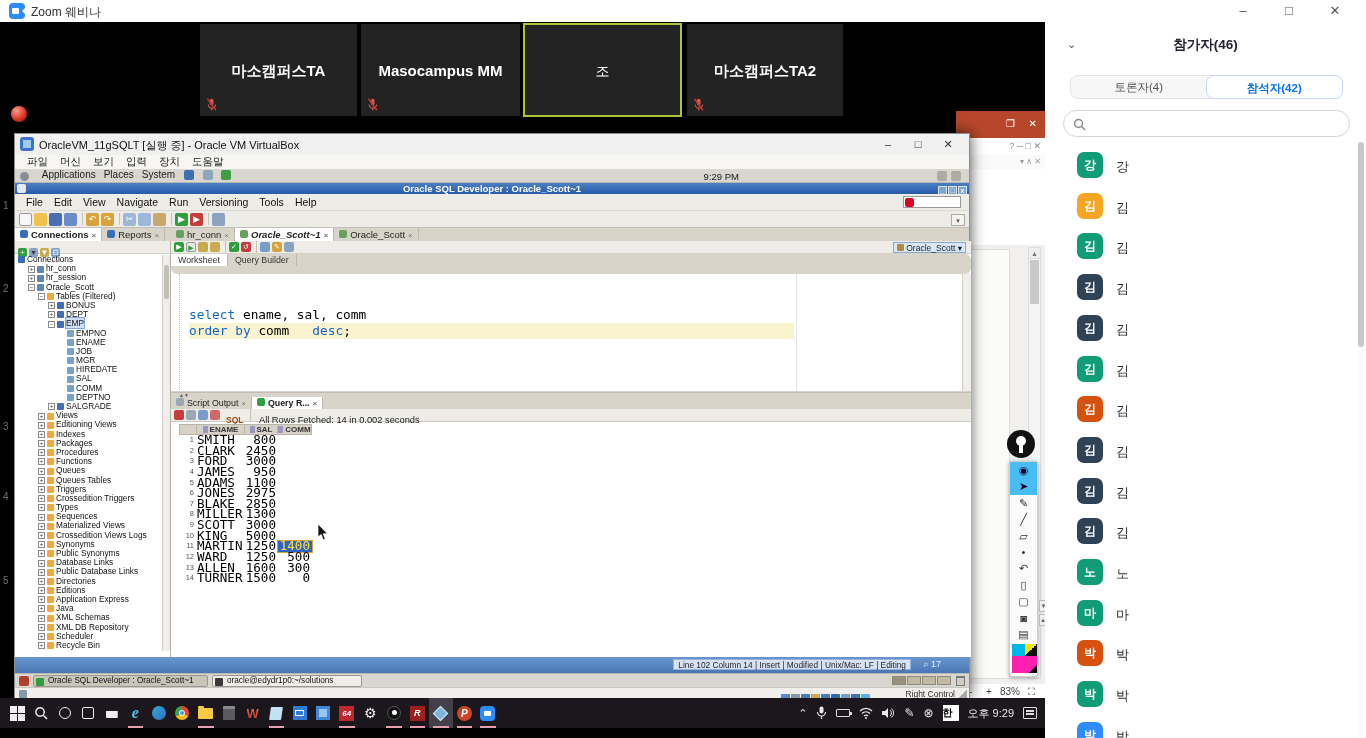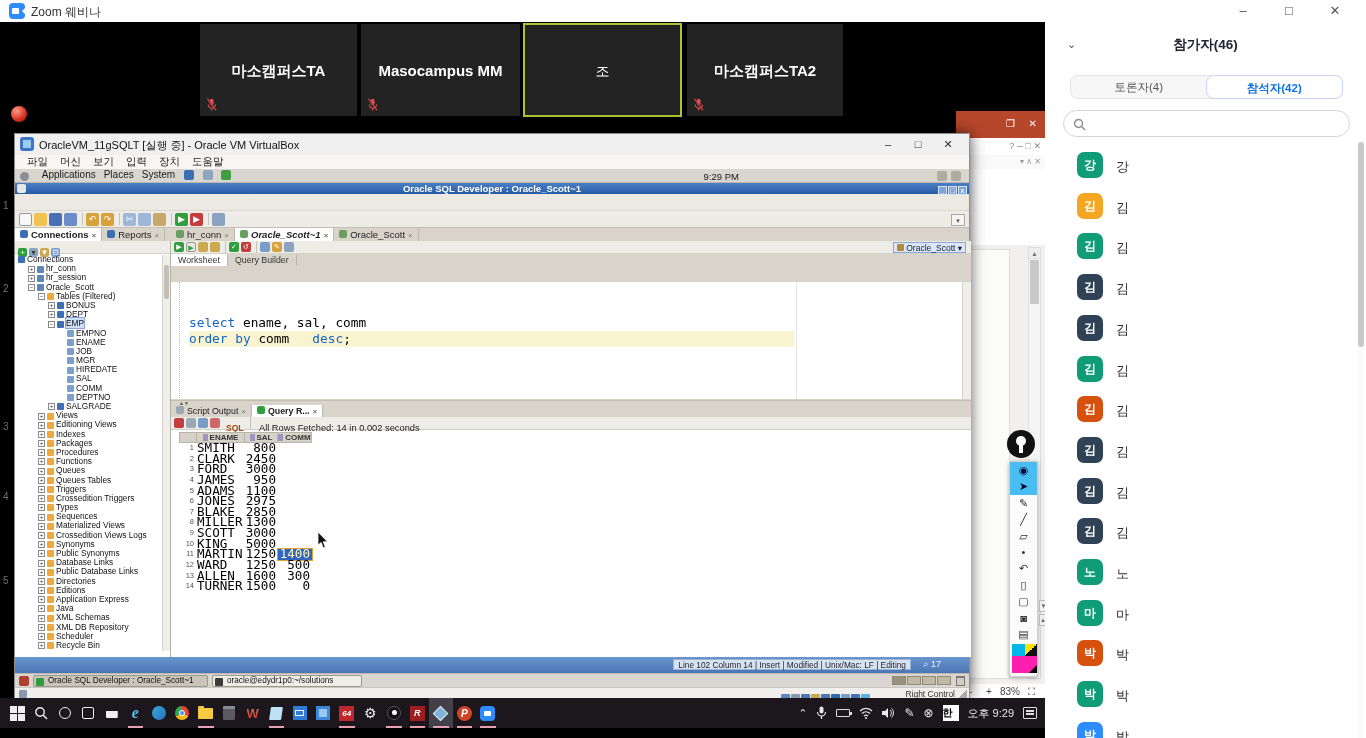--- a/index.html
+++ b/index.html
@@ -105,21 +105,21 @@
 .tico { display:inline-block; width:7px; height:7px; border-radius:1px; vertical-align:middle; margin-right:2px; }
 .tree-scroll { position:absolute; right:0; top:14px; width:8px; height:396px; background:#efeeeb; border-left:1px solid #d5d2ca; }
 .tree-scroll .th { margin:10px 1px 0; width:5px; height:34px; background:#c2bfb7; border-radius:2px; }
 
 
 .sd-main { position:absolute; left:156px; top:107px; width:800px; height:416px; background:#fff; }
 .ws-toolbar { height:13px; background:#eeece7; border-bottom:1px solid #d5d2ca; padding-left:3px; position:relative; }
 .ws-toolbar .tbi { width:10px; height:10px; font-size:7px; line-height:10px; margin-top:1px; }
 .conn-chip { position:absolute; right:5px; top:1px; height:11px; background:#dbe7f7; border:1px solid #8aa8cf; font-size:8.5px; line-height:10px; padding:0 3px; color:#123; }
 .conn-chip i { display:inline-block; width:7px; height:7px; background:#b5893c; border-radius:1px; margin-right:2px; }
-.ed-tabs { height:28px; background:#d8d4ca; font-size:8.8px; }
+.ed-tabs { height:20px; background:#d8d4ca; font-size:8.8px;border-radius:6px; }
 .ed-tab { display:inline-block; padding:0 7px; height:12px; line-height:12px; color:#333; border-right:1px solid #bcb8ae; }
 .ed-tab.on { background:#fff; }
 .editor { position:relative; height:118px; background:#fff; overflow:hidden; border-bottom:1px solid #d5d2ca; }
 .gutter { position:absolute; left:8px; top:0; width:1px; height:118px; border-left:1px dotted #bbb; }
 .marginline { position:absolute; left:625px; top:0; width:1px; height:118px; background:#e4e4e4; }
 .code { position:absolute; left:18px; top:33px; font-family:"DejaVu Sans Mono", monospace; font-size:12.8px; }
 .code-line { height:15.8px; line-height:15.8px; width:605px; white-space:pre; }
 .code-line.hl { background:#faf3cf; }
 .code .k { color:#1464c8; }
 .ed-scroll { position:absolute; right:0; top:0; width:9px; height:118px; background:#efeeeb; border-left:1px solid #d5d2ca; }
@@ -134,21 +134,21 @@
 .gh { background:#d6d2c8; border:1px solid #b8b4aa; border-left:none; font-size:8px; font-weight:bold; color:#333; text-align:center; line-height:9px; }
 .gh:first-child { border-left:1px solid #b8b4aa; }
 .gh .sic { display:inline-block; width:5px; height:7px; background:#9a96c0; margin-right:2px; vertical-align:middle; }
 .grows { position:absolute; left:8px; top:13px; font-family:"DejaVu Sans Mono", monospace; }
 .grow { display:flex; height:10.65px; }
 .gc { font-size:12.6px; line-height:10.4px; overflow:visible; white-space:pre; }
 .gc.num { width:18px; font-size:7.5px; color:#555; text-align:right; padding-right:3px; font-family:"Liberation Sans",sans-serif; }
 .gc.ename { width:48px; }
 .gc.sal { width:33px; text-align:right; padding-right:2px; }
 .gc.comm { width:34px; text-align:right; padding-right:2px; }
-.gc.selcell { background:#2f65c0; color:#fef9c3; outline:1.5px solid #e0a32e; }
+.gc.selcell { background:#2f65c0; color:#fde047; outline:1.5px solid #e0a32e; }
 .gcursor { position:absolute; left:146px; top:102px; }
 
 
 .sd-status { position:absolute; left:0; top:523px; width:100%; height:16px; background:linear-gradient(#6a96cf,#4a77b4); }
 .sd-status .inner { position:absolute; right:58px; top:2px; height:11px; background:#d7e2f3; border:1px solid #9ab2d6; font-size:8.3px; color:#223; line-height:10px; padding:0 4px; }
 .sd-status .mag { position:absolute; right:28px; top:2px; font-size:9px; color:#eef; }
 .linux-taskbar { position:absolute; left:0; top:539px; width:100%; height:14px; background:#d9d6cf; border-top:1px solid #bab7b0; }
 .lt-ico { position:absolute; left:4px; top:2px; width:10px; height:10px; background:#b04030; border-radius:2px; }
 .lt-btn { position:absolute; top:1px; height:12px; background:#efede7; border:1px solid #9a978f; border-radius:2px; font-size:8.2px; line-height:10px; color:#111; padding:0 4px 0 14px; white-space:nowrap; overflow:hidden; }
 .lt-btn i { position:absolute; left:2px; top:2px; width:8px; height:8px; border-radius:1px; }
@@ -322,20 +322,26 @@
     <span class="linux-clock">9:29 PM</span>
     <span class="linux-right-ics"><i></i><i></i></span>
   </div>
 
   <div class="sd-titlebar">
     <span class="sd-ico"></span>
     <span>Oracle SQL Developer : Oracle_Scott~1</span>
     <span class="sd-ctl"><i>_</i><i>□</i><i>x</i></span>
   </div>
 
+  <div class="sd-menubar">
+    <span id="sd-menus"><span class="mi">File</span><span class="mi">Edit</span><span class="mi">View</span><span class="mi">Navigate</span><span class="mi">Run</span><span class="mi">Versioning</span><span class="mi">Tools</span><span class="mi">Help</span></span>
+    <span class="sd-search">
+        <i></i>
+      </span>
+  </div>
 
   <div class="sd-toolbar" id="sd-toolbar">
     <div class="sd-tb-right">▾</div>
   <span class="tbi" style="background: rgb(247, 247, 247); border: 1px solid rgb(153, 153, 153);"></span><span class="tbi" style="background: rgb(243, 193, 77);"></span><span class="tbi" style="background: rgb(74, 111, 181);"></span><span class="tbi" style="background: rgb(108, 140, 201);"></span><span class="tbsep"></span><span class="tbi" style="background: rgb(216, 162, 58);">↶</span><span class="tbi" style="background: rgb(216, 162, 58);">↷</span><span class="tbsep"></span><span class="tbi" style="background: rgb(157, 183, 216);">✂</span><span class="tbi" style="background: rgb(157, 183, 216);"></span><span class="tbi" style="background: rgb(201, 169, 107);"></span><span class="tbsep"></span><span class="tbi" style="background: rgb(46, 158, 63);">▶</span><span class="tbi" style="background: rgb(196, 60, 60);">▶</span><span class="tbsep"></span><span class="tbi" style="background: rgb(139, 163, 192);"></span></div>
 
   <div class="sd-tabrow">
     <span class="left-tabs" id="left-tabs"><span class="sd-tab on"><span class="ti" style="background:#3b6fb5"></span><span>Connections</span><span class="x">×</span></span><span class="sd-tab"><span class="ti" style="background:#3b6fb5"></span><span>Reports</span><span class="x">×</span></span></span><span class="main-tabs" id="main-tabs"><span class="sd-tab"><span class="ti" style="background:#6a9e5f"></span><span>hr_conn</span><span class="x">×</span></span><span class="sd-tab on" style="font-style: italic;"><span class="ti" style="background:#6a9e5f"></span><span>Oracle_Scott~1</span><span class="x">×</span></span><span class="sd-tab"><span class="ti" style="background:#6a9e5f"></span><span>Oracle_Scott</span><span class="x">×</span></span></span>
   </div>
 
   <div class="sd-left">

